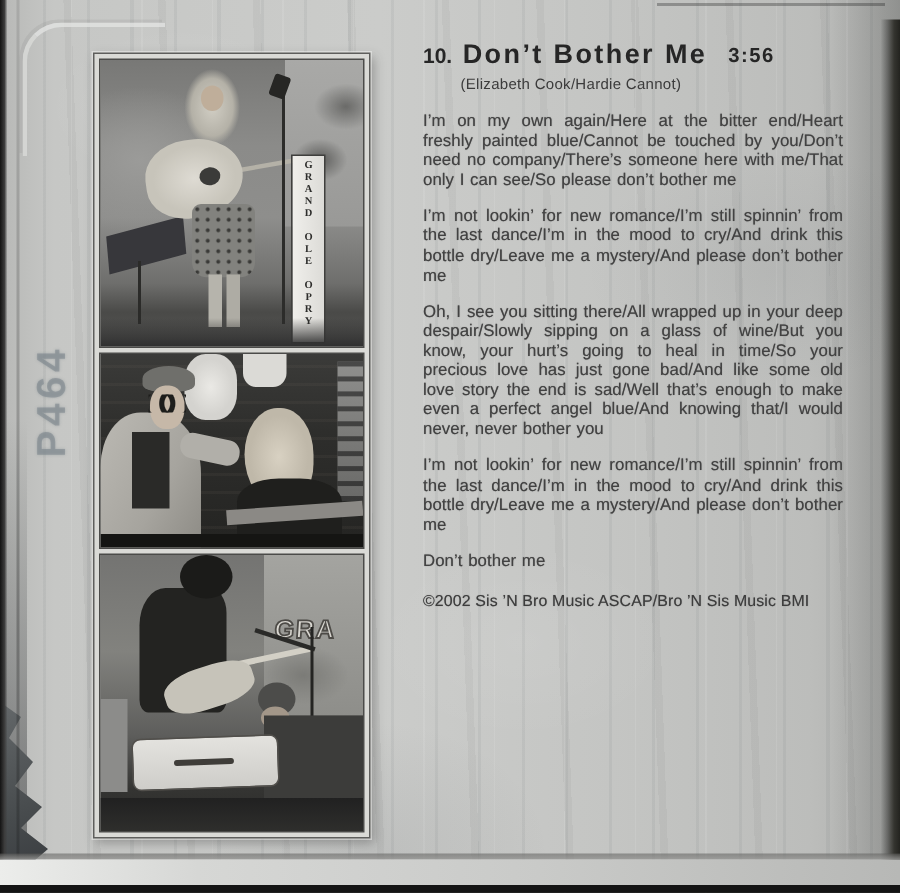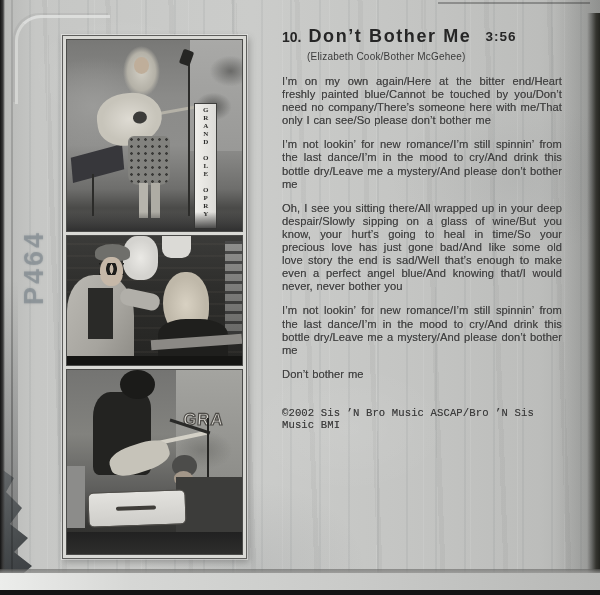--- a/index.html
+++ b/index.html
@@ -144,22 +144,22 @@
   
   .lyrics{position:absolute;left:282px;top:26px;width:280px;color:#414141;}
   .title-row{display:flex;align-items:center;color:#262626;white-space:nowrap;}
   .track-no{font-size:14px;font-weight:bold;margin-right:7px;}
   .title{font-size:18px;font-weight:bold;letter-spacing:1.6px;}
   .duration{font-size:13.5px;font-weight:bold;margin-left:14px;letter-spacing:1px;}
   .credit{font-size:10px;margin:4px 0 13px 25px;color:#3b3b3b;letter-spacing:.2px;}
   .verse{font-size:11.2px;line-height:13.1px;text-align:justify;margin:0 0 11px 0;
     letter-spacing:.05px;word-spacing:.6px;color:#424242;text-shadow:0 0 .6px rgba(80,80,80,.75);}
   .tagline{text-align:left;}
-  .copyright{font-size:10.6px;margin-top:26px;color:#3d3d3d;letter-spacing:.1px;
-    text-shadow:0 0 .6px rgba(80,80,80,.7);font-family:Liberation Mono, monospace;}
+  .copyright{font-size:10.6px;margin-top:14px;color:#3d3d3d;letter-spacing:.1px;
+    text-shadow:0 0 .6px rgba(80,80,80,.7);}
 </style>
 </head>
 <body>
 
 <div class="scan">
   <div class="paper"></div>
   <div class="paper-streaks"></div>
   <div class="paper-mottle"></div>
 
   <div class="corner-arc"></div>
@@ -223,21 +223,21 @@
       <div class="p3-bottom"></div>
     </div>
   </div>
 
   <div class="lyrics">
     <div class="title-row">
       <span class="track-no">10.</span>
       <span class="title">Don’t Bother Me</span>
       <span class="duration">3:56</span>
     </div>
-    <div class="credit">(Elizabeth Cook/Bother McGehee)</div>
+    <div class="credit">(Elizabeth Cook/Hardie Cannot)</div>
     <p class="verse">I’m on my own again/Here at the bitter end/Heart freshly painted blue/Cannot be touched by you/Don’t need no company/There’s someone here with me/That only I can see/So please don’t bother me</p>
     <p class="verse">I’m not lookin’ for new romance/I’m still spinnin’ from the last dance/I’m in the mood to cry/And drink this bottle dry/Leave me a mystery/And please don’t bother me</p>
     <p class="verse">Oh, I see you sitting there/All wrapped up in your deep despair/Slowly sipping on a glass of wine/But you know, your hurt’s going to heal in time/So your precious love has just gone bad/And like some old love story the end is sad/Well that’s enough to make even a perfect angel blue/And knowing that/I would never, never bother you</p>
     <p class="verse">I’m not lookin’ for new romance/I’m still spinnin’ from the last dance/I’m in the mood to cry/And drink this bottle dry/Leave me a mystery/And please don’t bother me</p>
     <p class="verse tagline">Don’t bother me</p>
     <div class="copyright">©2002 Sis ’N Bro Music ASCAP/Bro ’N Sis Music BMI</div>
   </div>
 
   <div class="left-shade"></div>
   <div class="torn-edge"></div>

